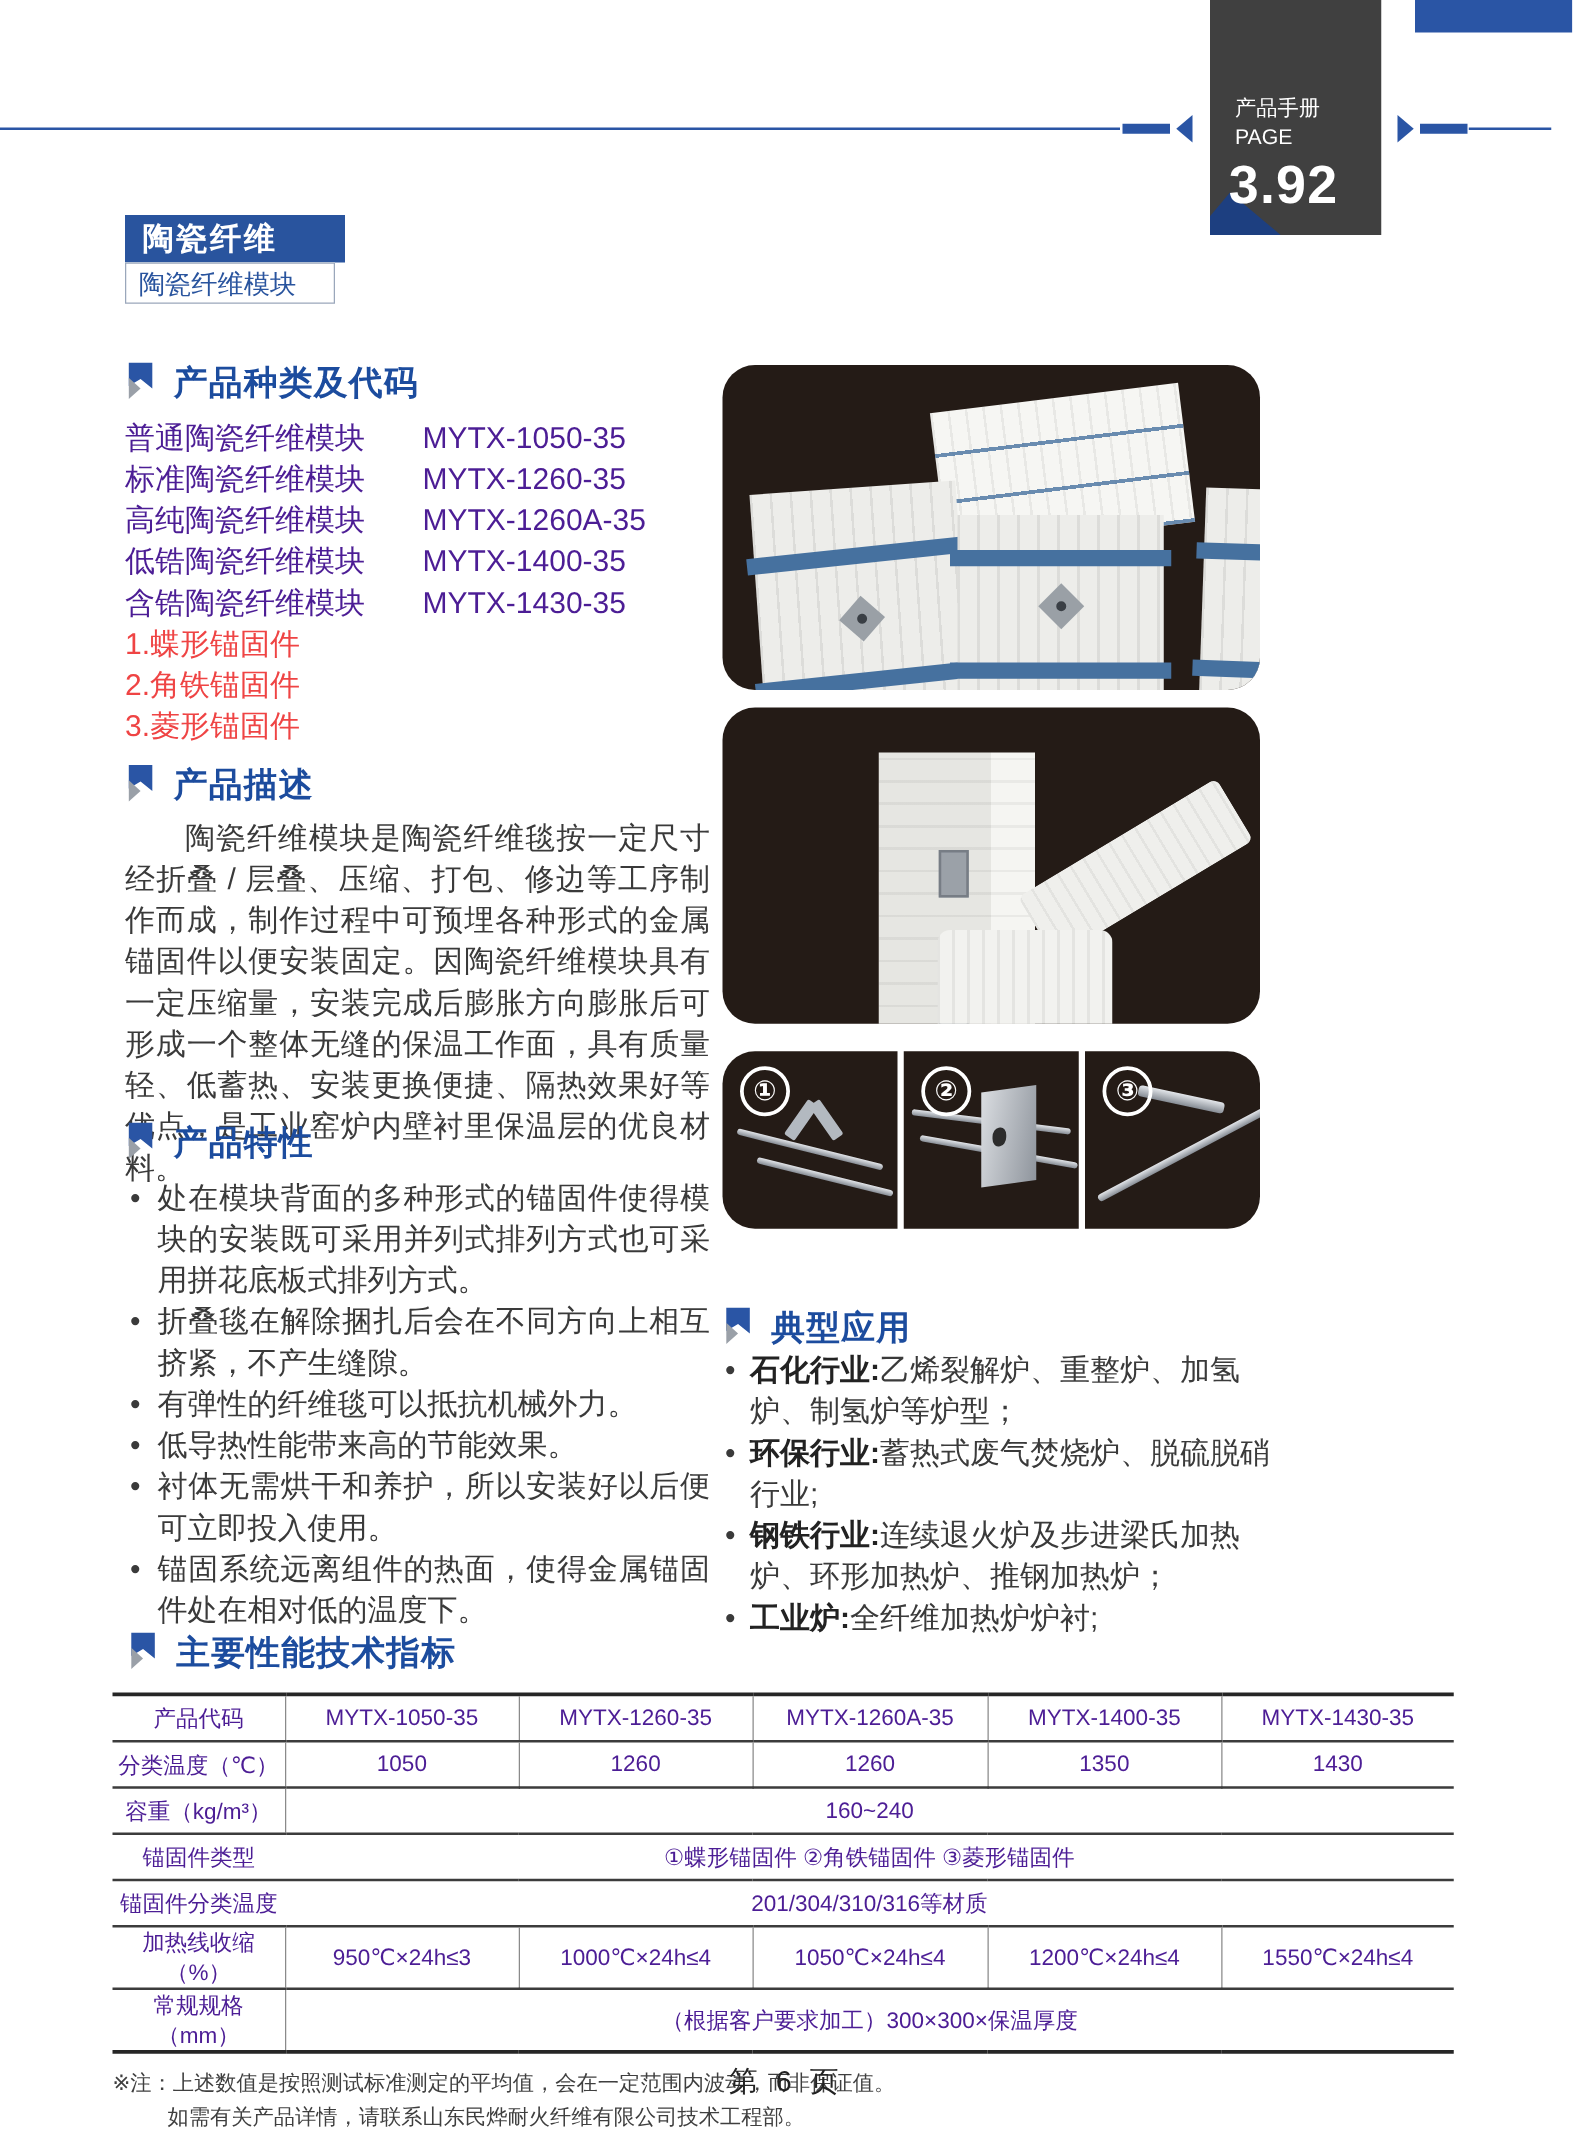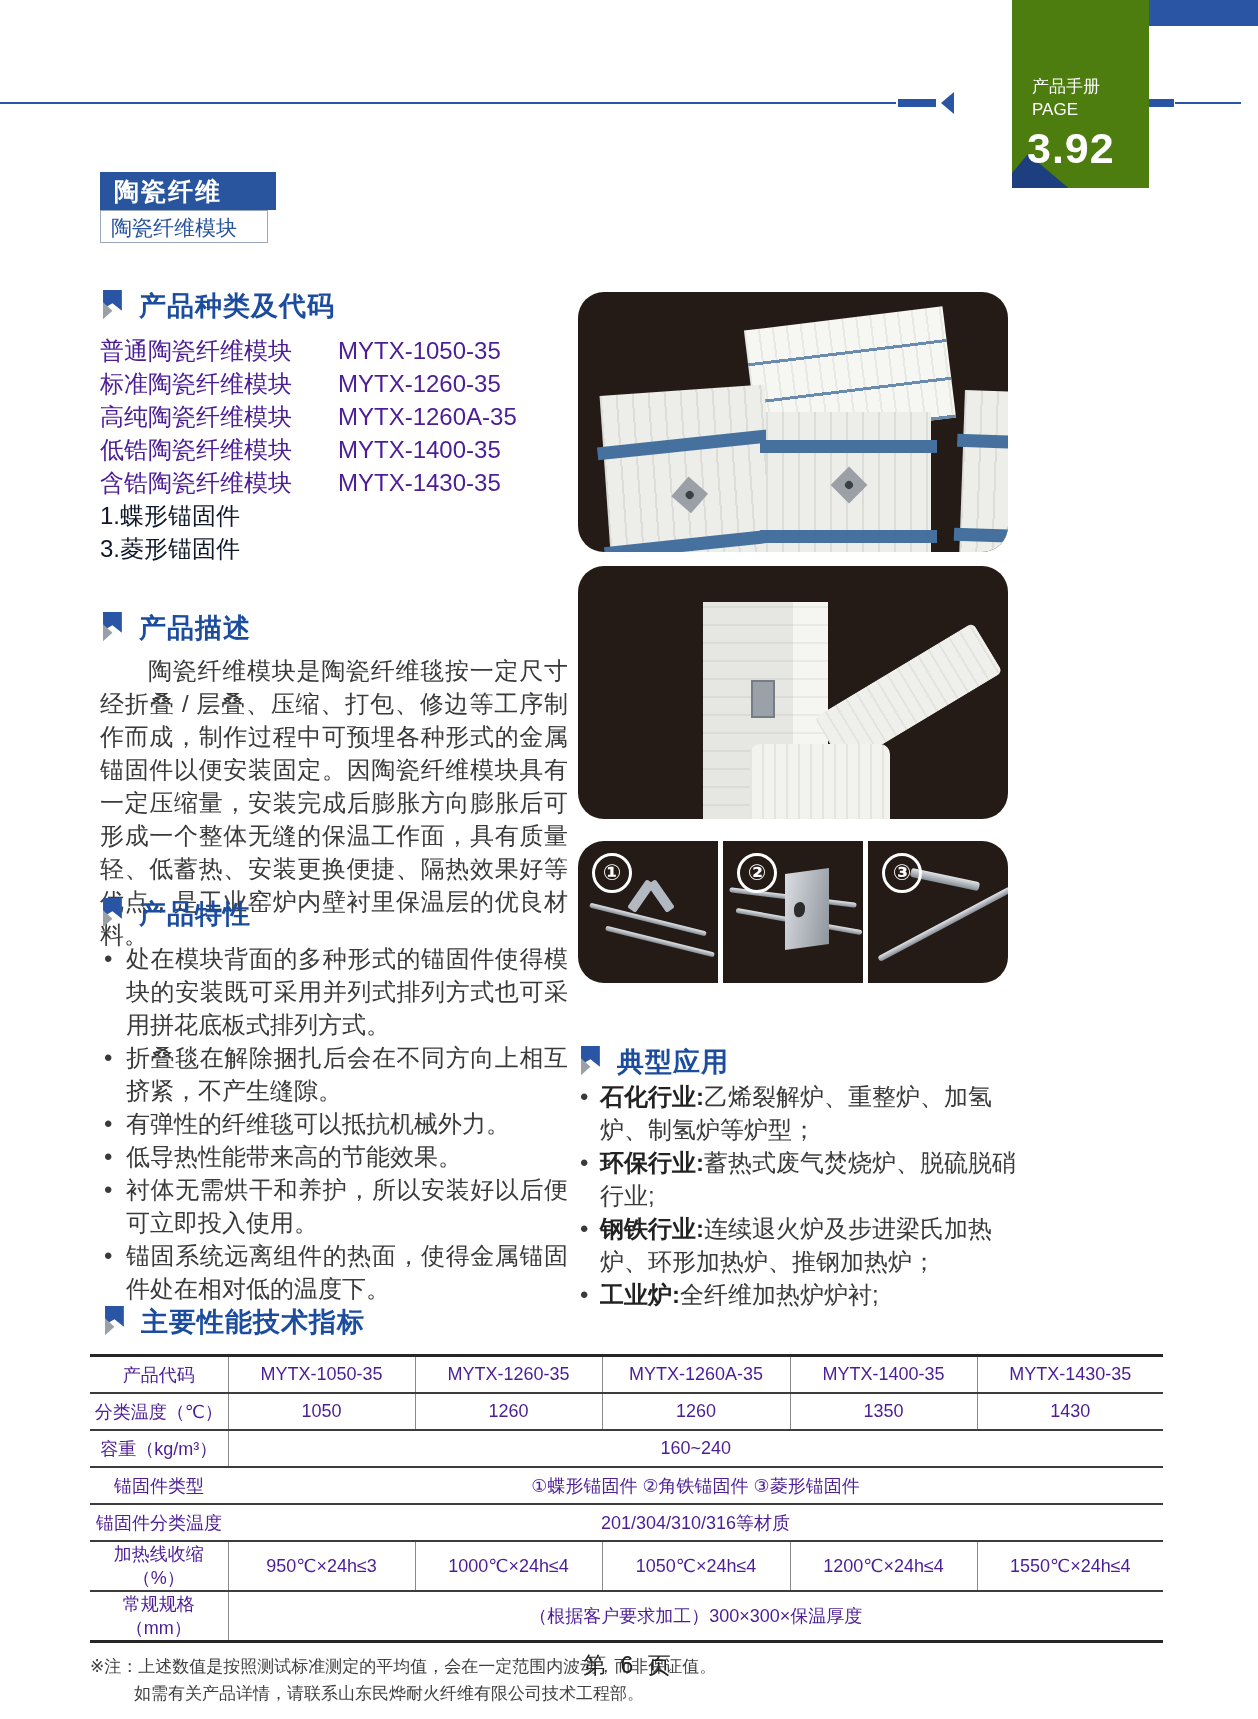--- a/index.html
+++ b/index.html
@@ -10,42 +10,42 @@
   .rule{position:absolute;background:#2a55a5;}
   .rule-left-thin{left:0;top:102px;width:896px;height:2px;}
   .rule-left-thick{left:898px;top:99px;width:38px;height:8px;}
   .rule-right-thick{left:1136px;top:99px;width:38px;height:8px;}
   .rule-right-thin{left:1175px;top:102px;width:66px;height:2px;}
   .tri{position:absolute;width:0;height:0;border-top:11px solid transparent;border-bottom:11px solid transparent;}
   .tri-left{left:941px;top:92px;border-right:13px solid #2a55a5;}
   .tri-right{left:1118px;top:92px;border-left:13px solid #2a55a5;}
   .corner-tab{position:absolute;left:1132px;top:0;width:126px;height:26px;background:#2a55a5;}
 
-  .banner{position:absolute;left:1012px;top:0;width:137px;height:188px;background:#4d7c0f;overflow:hidden;}
+  .banner{position:absolute;left:968px;top:0;width:137px;height:188px;background:#404040;overflow:hidden;}
   .banner-shadow{position:absolute;left:16px;top:154px;width:210px;height:90px;background:#1d3f80;
                  transform:rotate(40deg);transform-origin:0 0;}
   .banner-small{position:absolute;left:20px;top:76px;color:#fff;font-size:17px;line-height:1.35;z-index:2;}
   .banner-num{position:absolute;left:15px;top:124px;color:#fff;font-size:43px;font-weight:bold;z-index:2;letter-spacing:1px;}
 
   
   .badge-main{position:absolute;left:100px;top:172px;width:176px;height:38px;background:#29549e;color:#fff;
               font-size:25px;font-weight:bold;line-height:38px;padding-left:14px;box-sizing:border-box;letter-spacing:2px;}
   .badge-sub{position:absolute;left:100px;top:210px;width:168px;height:33px;border:1px solid #9aa7bb;color:#29549e;
              font-size:21px;line-height:33px;padding-left:10px;box-sizing:border-box;background:#fff;}
 
   
   .sec-title{display:flex;align-items:center;color:#1c4c9e;font-size:27px;font-weight:bold;letter-spacing:1px;}
   .sec-title .flag{width:23px;height:32px;margin-right:16px;flex:0 0 auto;}
 
   
   .abs{position:absolute;}
   .plist{margin:10px 0 0 0;padding:0;list-style:none;font-size:24px;line-height:33px;color:#4c1d95;}
   .plist li{display:flex;}
   .plist .pname{width:238px;}
-  .alist{margin:0;padding:0;list-style:none;font-size:24px;line-height:33px;color:#0f172a;}
+  .alist{margin:0;padding:0;list-style:none;font-size:24px;line-height:33px;color:#ef4444;}
   .desc-body{margin:8px 0 0 0;font-size:24px;line-height:33px;color:#3a3a3a;text-indent:2em;text-align:justify;}
   .feat-list{margin:10px 0 0 0;padding:0;list-style:none;font-size:24px;line-height:33px;color:#3a3a3a;text-align:justify;}
   .feat-list li{position:relative;padding-left:26px;}
   .feat-list li::before{content:"•";position:absolute;left:4px;top:0;}
 
   
   .photo{position:absolute;background:#241b16;border-radius:26px;overflow:hidden;}
   .module{position:absolute;background:
       repeating-linear-gradient(90deg, rgba(0,0,0,.07) 0 2px, rgba(0,0,0,0) 2px 16px),#ededea;}
   .strap{position:absolute;left:-6px;right:-6px;height:13px;background:#46719f;}
@@ -141,20 +141,21 @@
           <span class="pname">低锆陶瓷纤维模块</span>
           <span>MYTX-1400-35</span>
         </li>
       <li>
           <span class="pname">含锆陶瓷纤维模块</span>
           <span>MYTX-1430-35</span>
         </li>
     </ul>
     <ul class="alist">
       <li>1.蝶形锚固件</li>
+      <li>2.角铁锚固件</li>
       <li>3.菱形锚固件</li>
     </ul>
   </div>
 
   <div class="abs" style="left:100px;top:610px;width:468px;">
     <div class="sec-title">
       <svg class="flag" viewBox="0 0 24 34">
         <polygon fill="#2a55a5" points="3,0 23,0 23,22 13,14 3,20"></polygon>
         <polygon fill="#9aa0a8" points="3,13 13,22 3,31"></polygon>
       </svg>

